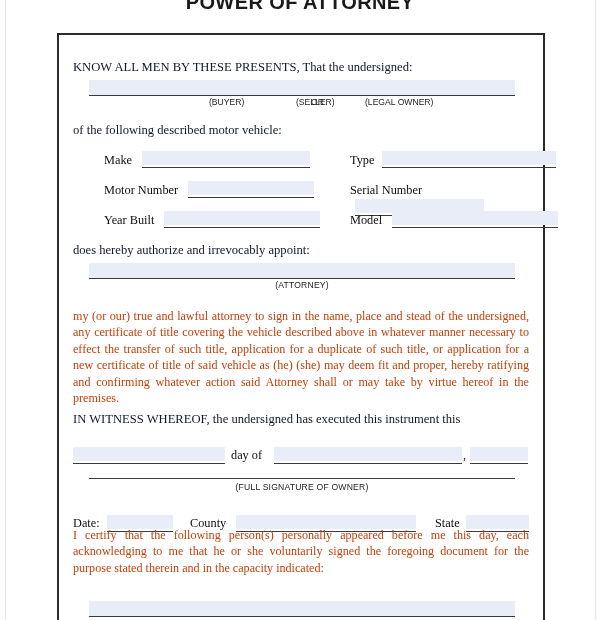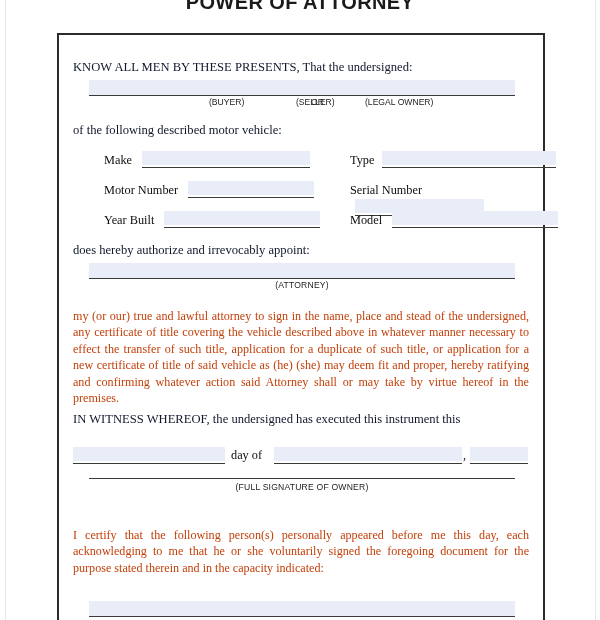--- a/index.html
+++ b/index.html
@@ -262,20 +262,37 @@
         <span class="fill"></span>
         <span class="rule"></span>
       </span>
     </div>
 
     <div class="row" style="top:443px; left:16px; width:426px;">
       <div class="sig-rule"></div>
     </div>
     <div class="row caption" style="top:447px; left:16px; width:426px;">(FULL SIGNATURE OF OWNER)</div>
 
+    <div class="row" style="top:478px; width:456px; height:20px;">
+      <span class="label-inline" style="position:absolute; left:0; top:3px;">Date:</span>
+      <span class="fieldline" style="width:66px; position:absolute; left:34px; top:2px;">
+        <span class="fill"></span>
+        <span class="rule"></span>
+      </span>
+      <span class="label-inline" style="position:absolute; left:117px; top:3px;">County</span>
+      <span class="fieldline" style="width:180px; position:absolute; left:163px; top:2px;">
+        <span class="fill"></span>
+        <span class="rule"></span>
+      </span>
+      <span class="label-inline" style="position:absolute; left:362px; top:3px;">State</span>
+      <span class="fieldline" style="width:63px; position:absolute; left:393px; top:2px;">
+        <span class="fill"></span>
+        <span class="rule"></span>
+      </span>
+    </div>
 
     <div class="row para" style="top:492px; width:456px;">I certify that the following person(s) personally appeared before me this day, each acknowledging to me that he or she voluntarily signed the foregoing document for the purpose stated therein and in the capacity indicated:</div>
 
     <div class="row" style="top:566px; left:16px; width:426px;">
       <div class="field-fill-block"></div>
       <div class="sig-rule"></div>
     </div>
 
   </div>
 </div>

